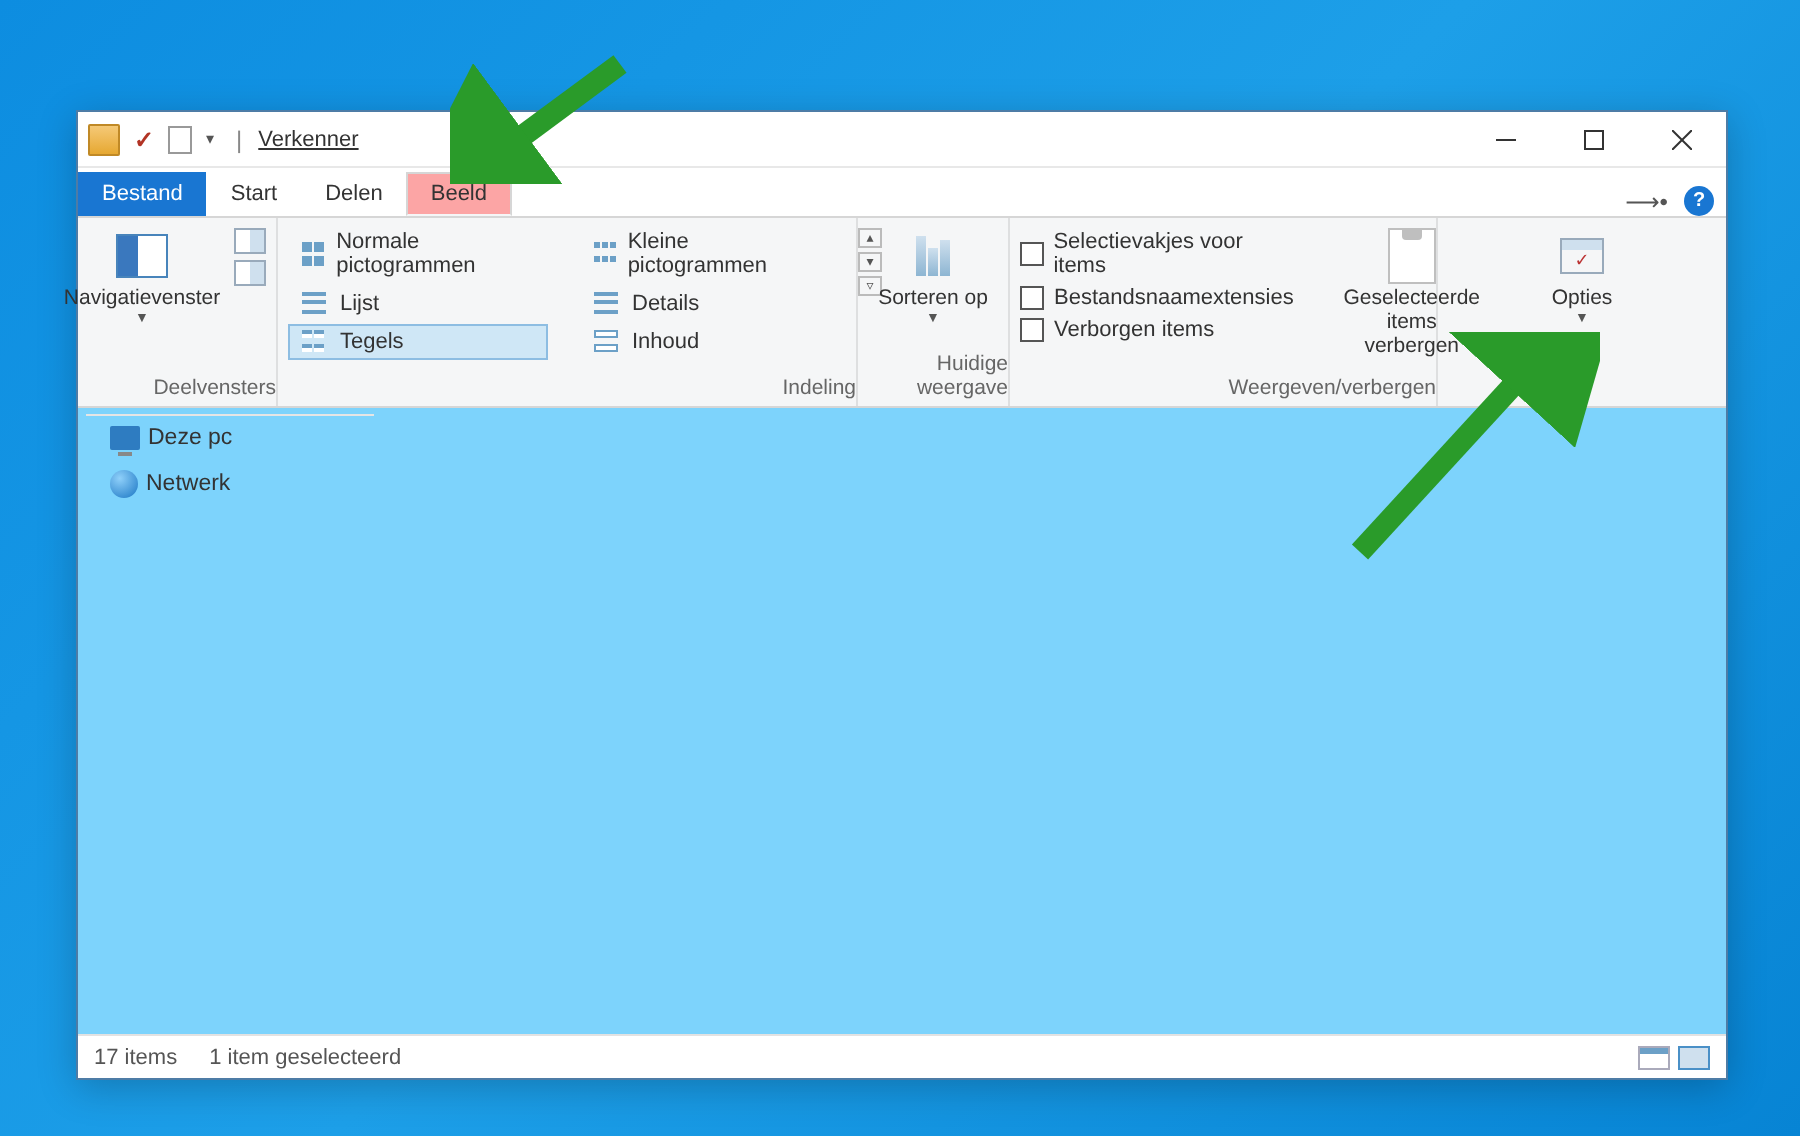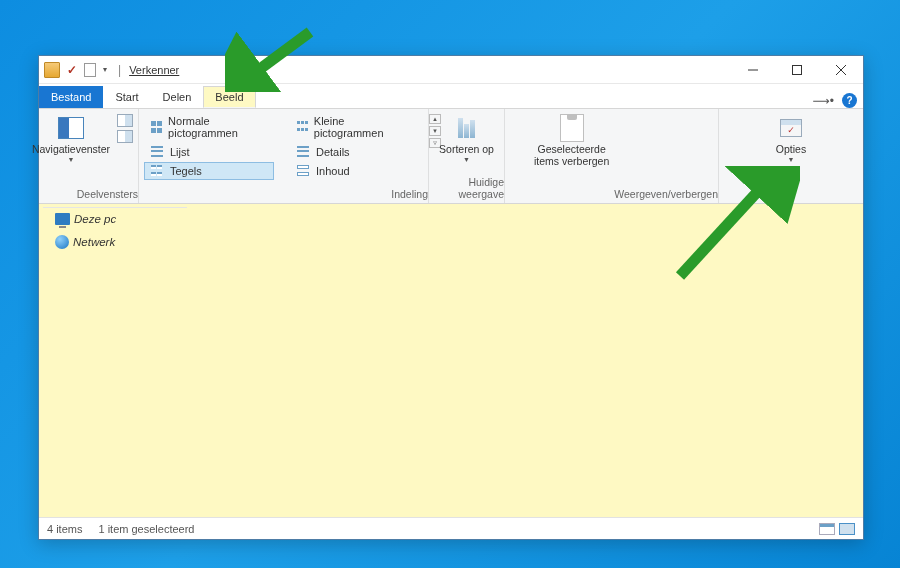--- a/index.html
+++ b/index.html
@@ -17,21 +17,21 @@
     .title-sep { color:#888; margin:0 4px; font-size:12px; }
     .title-text { font-size:11px; color:#333;text-decoration:underline; }
     .titlebar-right { margin-left:auto; display:flex; }
     .sysbtn { width:44px; height:28px; display:flex; align-items:center; justify-content:center; color:#333; }
     .sysbtn svg { display:block; }
 
     
     .tabstrip { height:24px; display:flex; align-items:flex-end; background:#fff; position:relative; }
     .tab { padding:4px 11px 4px 11px; font-size:11px; color:#333; border:1px solid transparent; cursor:default; }
     .tab.file { background:#1976d2; color:#fff; border-color:#1976d2; }
-    .tab.active { background:#fef9c3; border-color:#d6d6d6; border-bottom-color:#f5f6f7; }
+    .tab.active { background:#fca5a5; border-color:#d6d6d6; border-bottom-color:#f5f6f7; }
     .tabstrip-right { margin-left:auto; display:flex; align-items:center; gap:8px; padding-right:6px; }
     .ribboncollapse { color:#555; font-size:12px; }
     .help { width:15px; height:15px; border-radius:50%; background:#1976d2; color:#fff; font-size:10px; display:flex; align-items:center; justify-content:center; font-weight:bold;}
 
     
     .ribbon { height:96px; background:#f5f6f7; border-top:1px solid #d6d6d6; border-bottom:1px solid #d6d6d6; display:flex; }
     .group { border-right:1px solid #dedfe0; display:flex; flex-direction:column; }
     .group-body { flex:1; display:flex; align-items:flex-start; padding:3px 5px 0 5px;gap:16px; }
     .group-label { font-size:10.5px; color:#666; text-align:right; padding:2px 0 3px 0; }
 
@@ -68,21 +68,21 @@
     .chk-row { display:flex; align-items:center; gap:5px; font-size:11px; color:#333; }
     .chk-box { width:12px; height:12px; border:1px solid #555; background:#fff; }
 
     .hide-ico{ width:24px; height:28px; background:#fff; border:1px solid #bfbfbf; position:relative;}
     .hide-ico::before{ content:""; position:absolute; top:0; left:6px; width:10px; height:5px; background:#bfbfbf; border-radius:0 0 2px 2px;}
 
     .opt-ico{ width:22px; height:18px; border:1px solid #9ab; display:flex; flex-direction:column;}
     .opt-ico .t{height:5px; background:#cfe0ee;} .opt-ico .b{flex:1; display:flex; align-items:center; justify-content:center; color:#b33; font-size:9px;}
 
     
-    .content { flex:1; display:flex; background:#fef9c3;font-style:italic; }
+    .content { flex:1; display:flex; background:#7dd3fc; }
     .navpanel { width:152px; padding:3px 4px; font-size:11.5px; color:#333; }
     .nav-break{ height:1px; background:#e5e5e5; margin:0 0 3px 0;}
     .nav-item{ display:flex; align-items:center; gap:4px; padding:2px 2px 2px 12px;}
     .pc-ico{ width:15px; height:12px; background:#2e7cc1; border-radius:1px; position:relative;}
     .pc-ico::after{content:""; position:absolute; bottom:-3px; left:4px; width:7px; height:2px; background:#888;}
     .net-ico{ width:14px; height:14px; border-radius:50%; background:radial-gradient(circle at 35% 30%, #8fd0fa, #1a76c4);}
     .viewarea{ flex:1; }
 
     .statusbar { height:22px; border-top:1px solid #e2e2e2; display:flex; align-items:center; font-size:11px; color:#555; padding:0 8px; gap:16px;}
     .statusbar .spacer{ margin-left:auto; display:flex; gap:4px;}
@@ -245,20 +245,34 @@
             </div>
           <span><span>Sorteren op</span></span>
           <span class="drop-arrow">▼</span>
         </div>
       </div>
       <div class="group-label">Huidige weergave</div>
     </div>
 
     <div class="group" style="width:214px">
       <div class="group-body">
+        <div class="chk-col">
+          <label class="chk-row">
+              <span class="chk-box"></span>
+              <span>Selectievakjes voor items</span>
+            </label>
+          <label class="chk-row">
+              <span class="chk-box"></span>
+              <span>Bestandsnaamextensies</span>
+            </label>
+          <label class="chk-row">
+              <span class="chk-box"></span>
+              <span>Verborgen items</span>
+            </label>
+        </div>
         <div class="bigbtn" style="margin-left:20px">
           <div class="ico">
               <div class="hide-ico"></div>
             </div>
           <span>Geselecteerde</span>
           <span>items verbergen</span>
         </div>
       </div>
       <div class="group-label">Weergeven/verbergen</div>
     </div>
@@ -291,21 +305,21 @@
       <div style="height:6px"></div>
       <div class="nav-item">
           <span class="net-ico"></span>
           <span>Netwerk</span>
         </div>
     </div>
     <div class="viewarea"></div>
   </div>
 
   <div class="statusbar">
-    <span>4 items</span>
+    <span>17 items</span>
     <span>1 item geselecteerd</span>
     <div class="spacer">
       <div class="sbicon active">
           <div class="r"></div>
           <div class="r"></div>
           <div class="r"></div>
         </div>
       <div class="sbicon blue">
           <div class="r"></div>
           <div class="r"></div>

